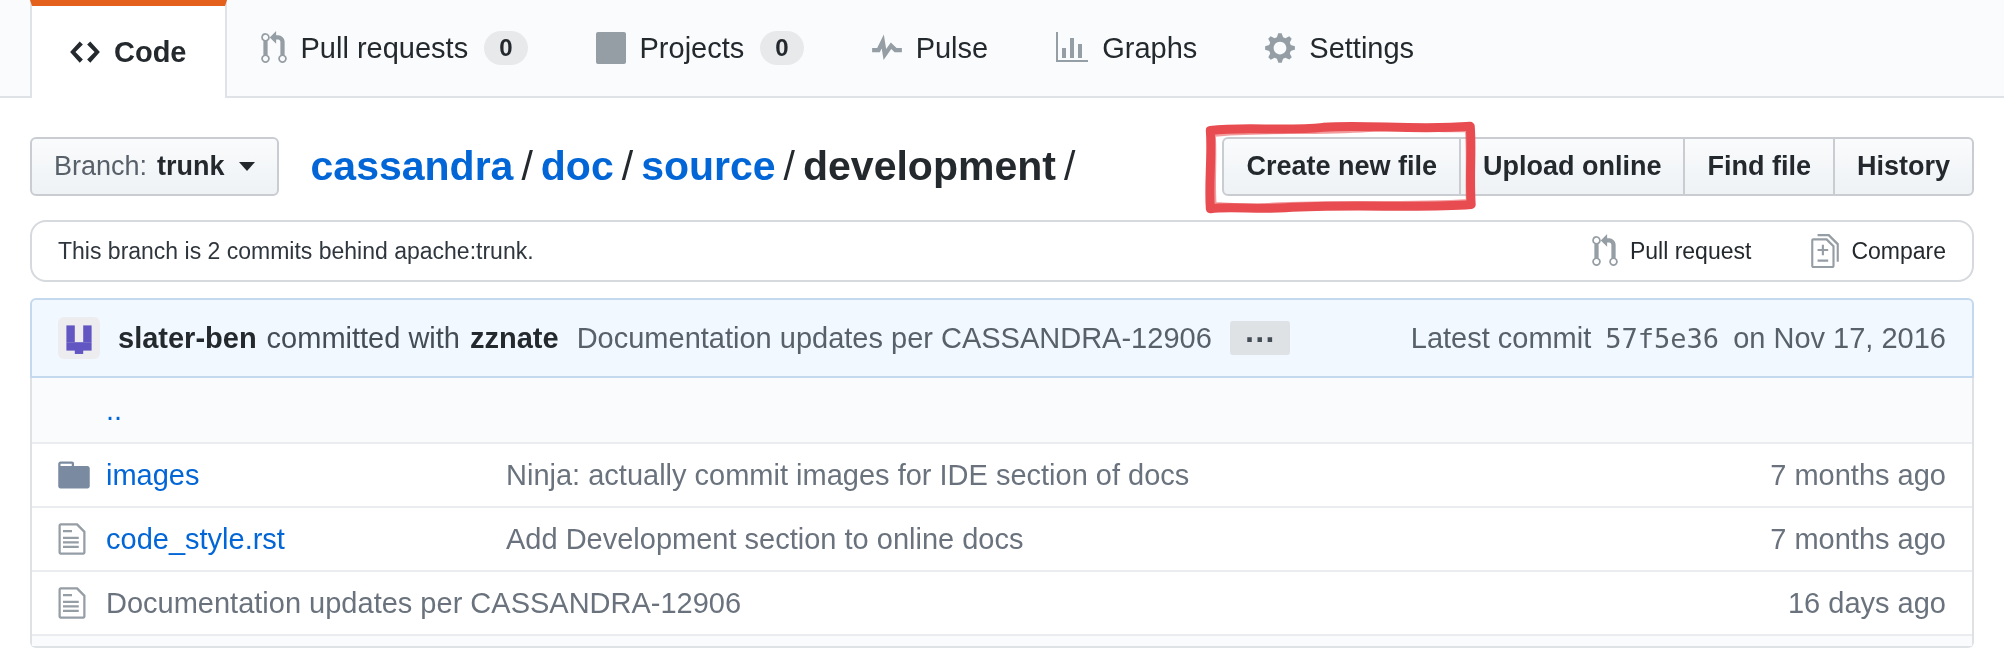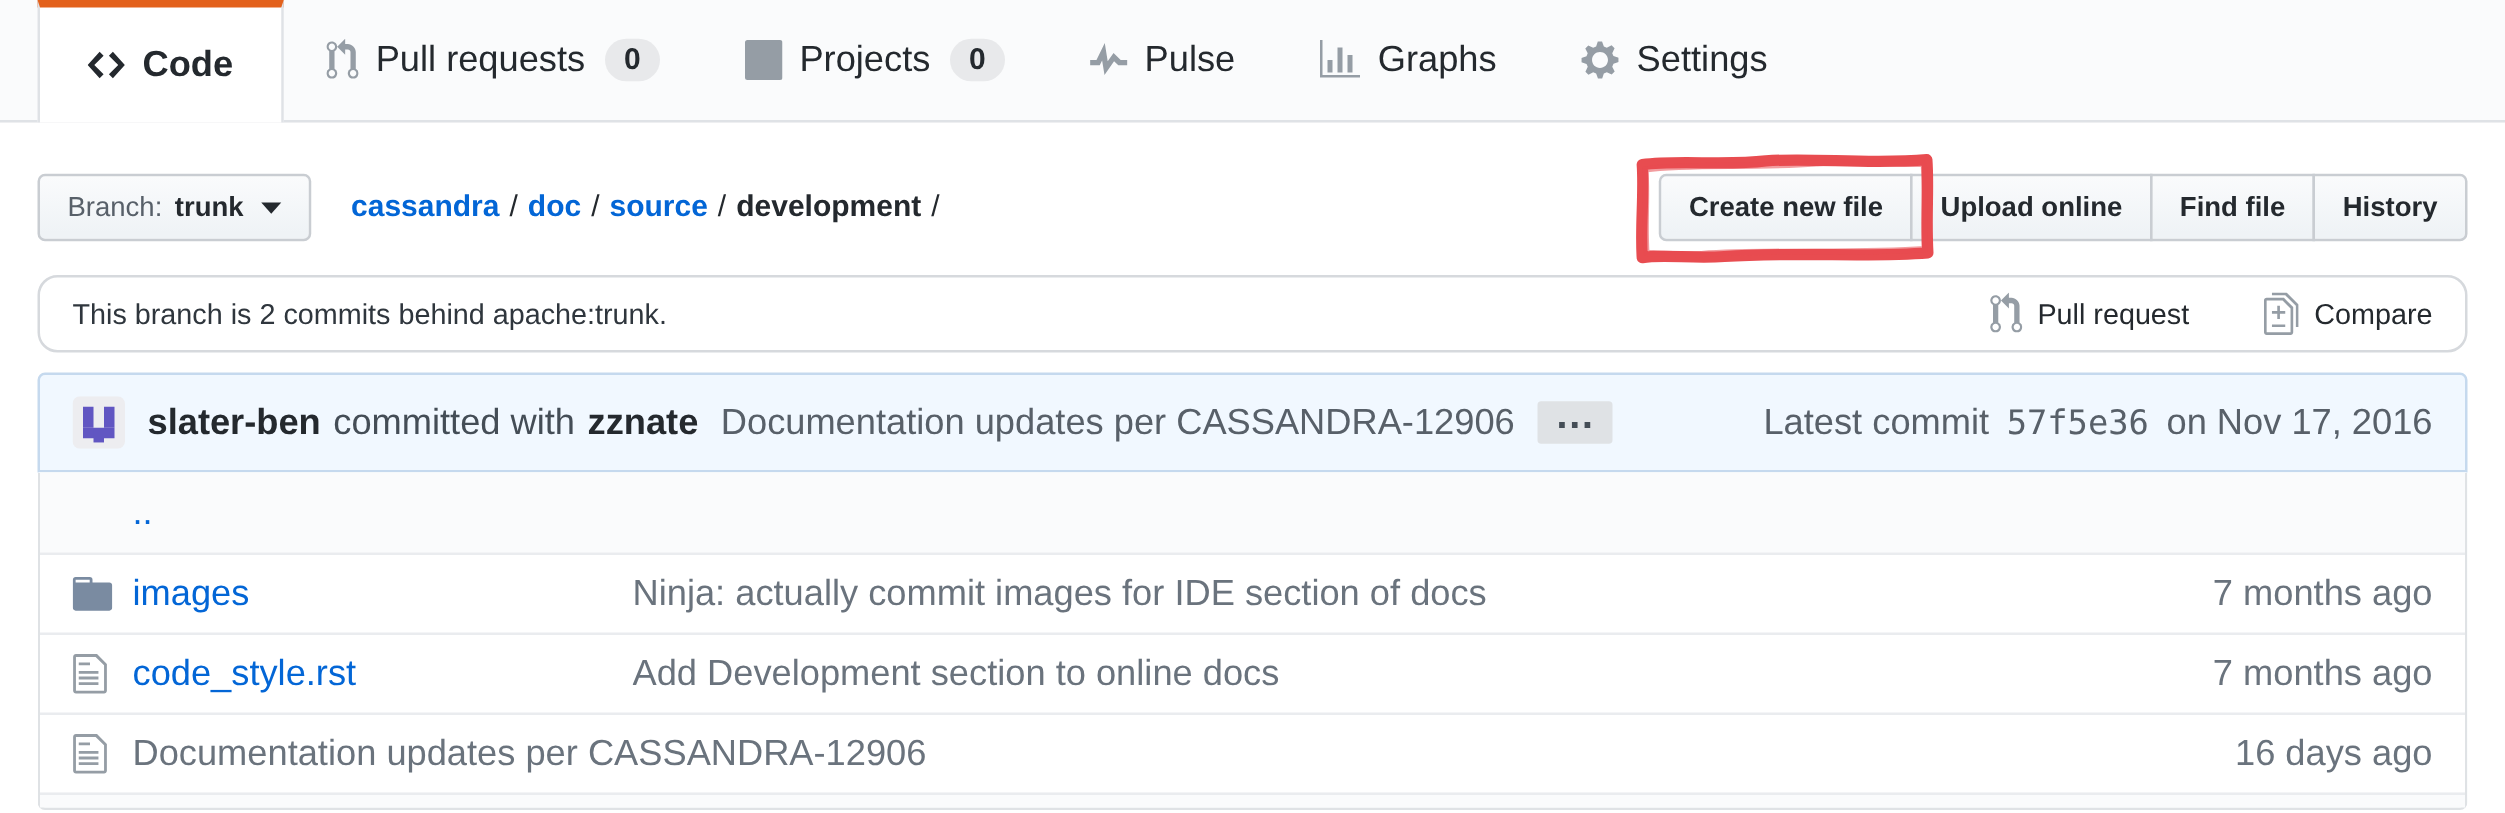--- a/index.html
+++ b/index.html
@@ -13,28 +13,28 @@
     color:#24292e; cursor:pointer; white-space:nowrap; }
   .tab .oi { color:#959da5; }
   .tab.active { background:#fff; border:2px solid #dfe2e6; border-bottom:none;
     border-top:6px solid #e3611c; margin-bottom:-2px; font-weight:700; padding:0 38px; }
   .tab.active .oi { color:#24292e; }
   .counter { background:rgba(27,31,35,.08); border-radius:22px; padding:3px 15px;
     font-size:24px; font-weight:600; margin-left:2px; }
 
   
   .file-nav { display:flex; align-items:center; margin:38px 30px 24px 30px; height:60px; }
-  .btn { display:inline-flex; align-items:center; font-size:22px; font-weight:700;
+  .btn { display:inline-flex; align-items:center; font-size:27px; font-weight:700;
     color:#24292e; background:linear-gradient(-180deg,#fafbfc,#eff3f6 90%);
     border:2px solid #c9cdd2; border-radius:6px; padding:12px 22px; cursor:pointer;
     white-space:nowrap; }
   .branch-btn .pfx { font-weight:400; color:#586069; margin-right:10px; }
   .caret { width:0; height:0; border-left:8px solid transparent; border-right:8px solid transparent;
     border-top:9px solid #24292e; margin-left:14px; display:inline-block; }
-  .breadcrumb { font-size:24px; margin-left:32px; white-space:nowrap; }
+  .breadcrumb { font-size:41px; margin-left:32px; white-space:nowrap; }
   .breadcrumb a { color:#0366d6; text-decoration:none; font-weight:600; cursor:pointer; }
   .breadcrumb .sep { color:#24292e; font-weight:400; padding:0 8px; }
   .breadcrumb .final { font-weight:700; color:#24292e; }
   .spacer { flex:1; }
   .btn-group { display:flex; }
   .btn-group .btn { border-radius:0; margin-left:-2px; position:relative; }
   .btn-group .grp-first .btn { border-radius:6px 0 0 6px; margin-left:0; }
   .btn-group .btn:last-child { border-radius:0 6px 6px 0; }
   .annotated { position:relative; display:inline-flex; }
   .annotated svg.scribble { position:absolute; left:-24px; top:-22px;

